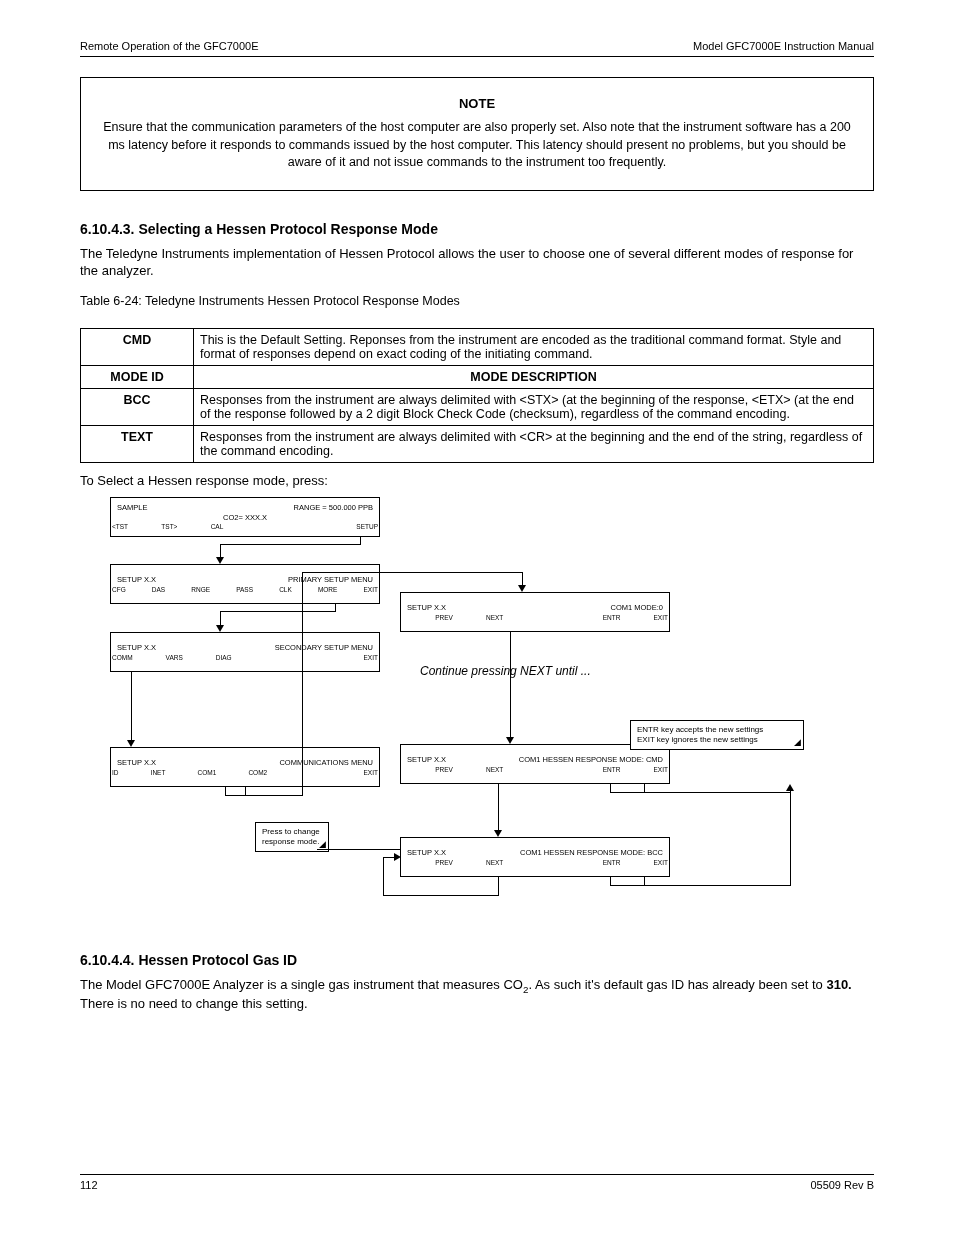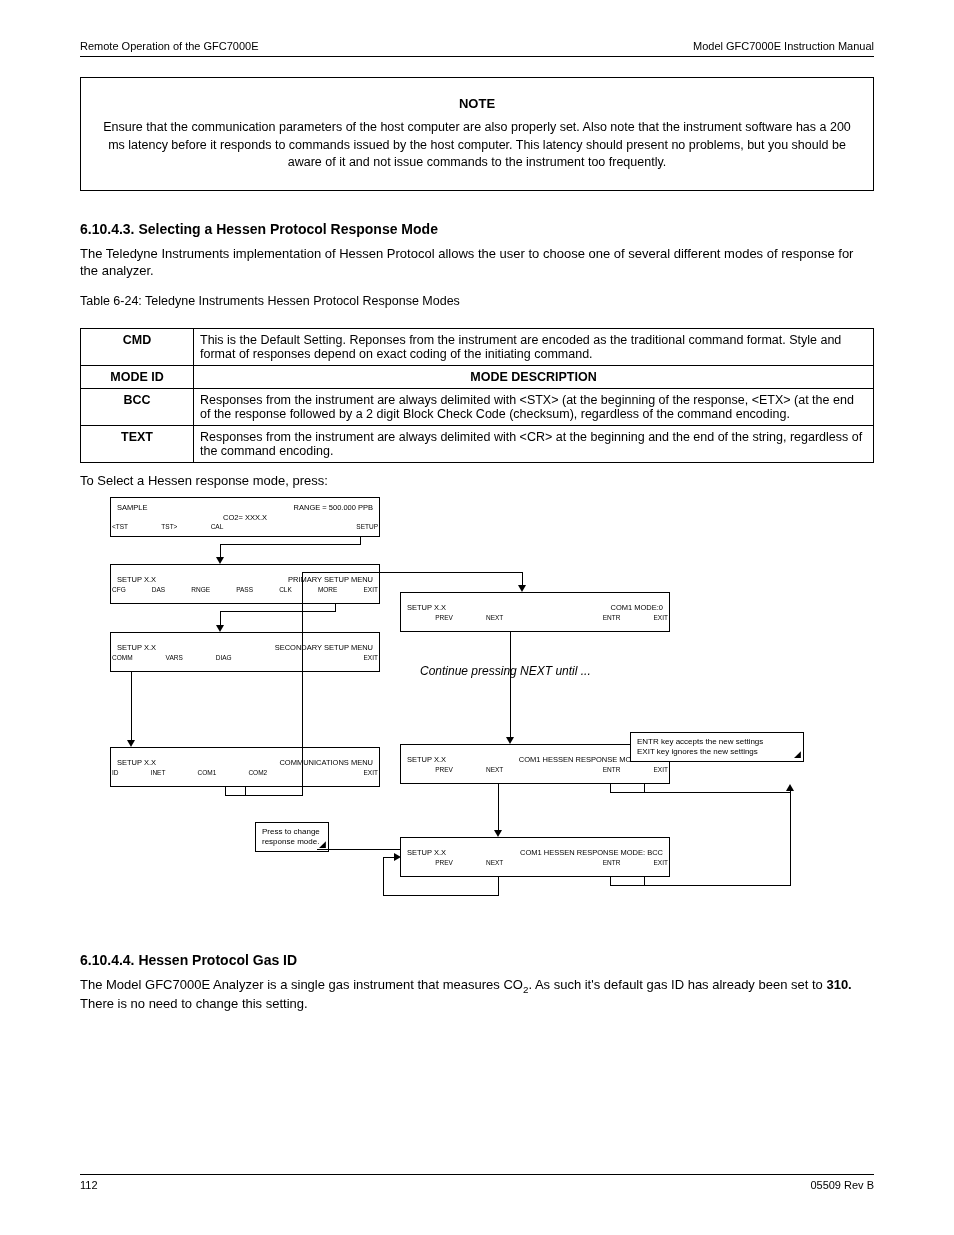--- a/index.html
+++ b/index.html
@@ -341,21 +341,21 @@
         </div>
     </div>
 
     <div class="anno" style="left:340px; top:172px; width:200px; font-style:italic;">Continue pressing NEXT until ...</div>
 
     <div class="anno-box" style="left:175px; top:330px; width:60px; text-align:left;">
       <span>Press to change response mode.</span>
       <span class="corner">◢</span>
     </div>
 
-    <div class="anno-box" style="left:550px; top:240px; width:160px;">
+    <div class="anno-box" style="left:550px; top:228px; width:160px;">
       <div>ENTR key accepts the new settings</div>
       <div>EXIT key ignores the new settings</div>
       <span class="corner">◢</span>
     </div>
 
     <div class="line" style="left:280px; top:45px; width:1px; height:7px;"></div>
     <div class="line" style="left:140px; top:52px; width:141px; height:1px;"></div>
     <div class="line" style="left:140px; top:52px; width:1px; height:14px;"></div>
     <div class="arrow-down" style="left:136px; top:65px;"></div>
 

